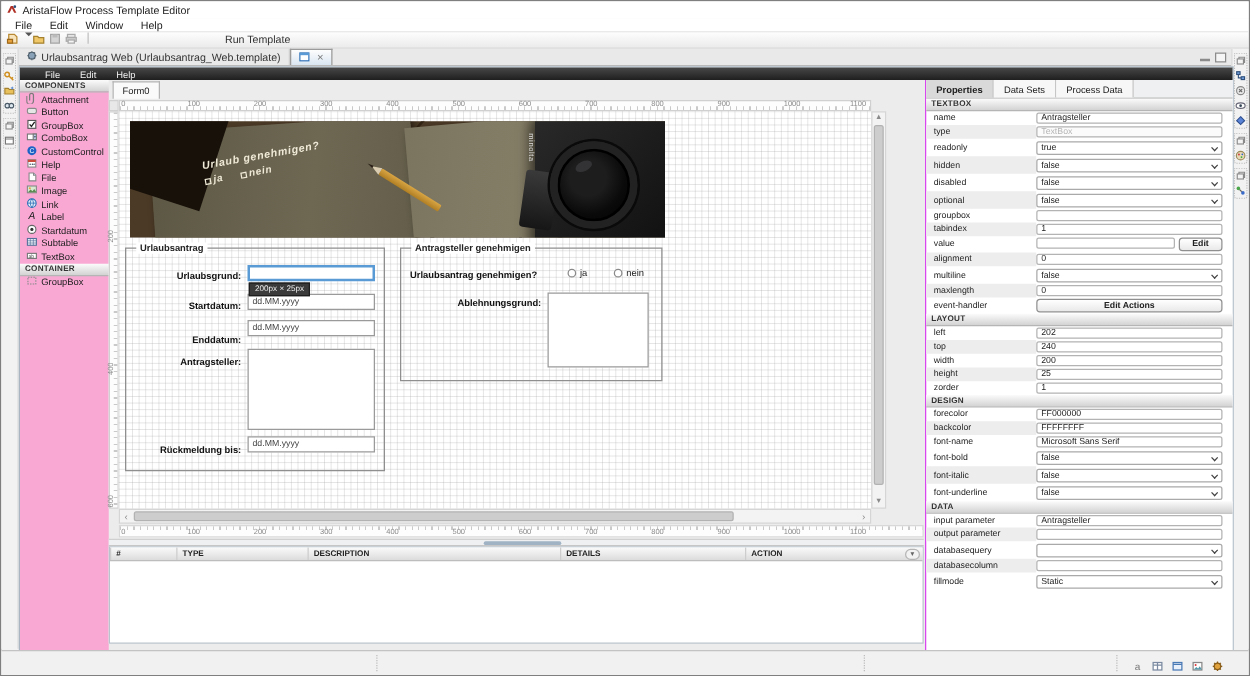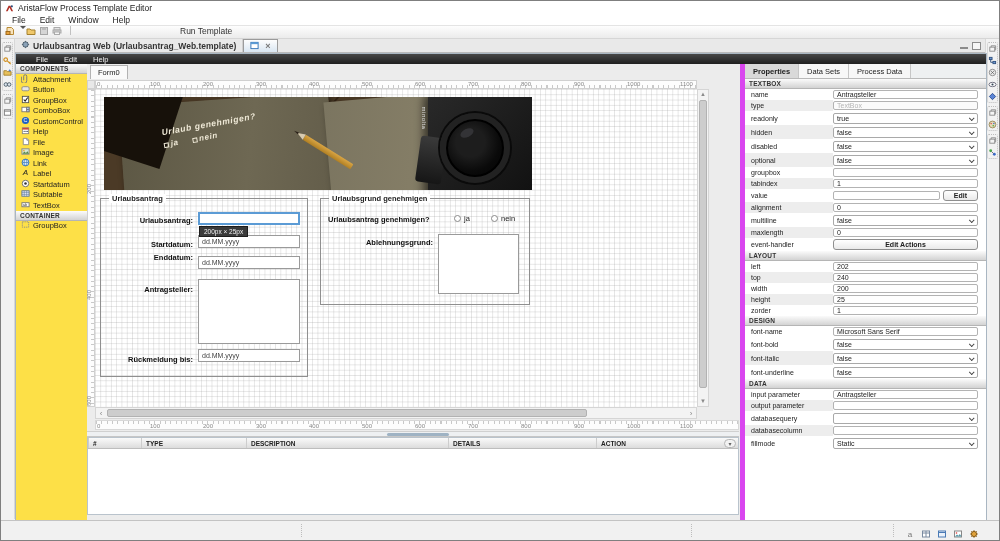--- a/index.html
+++ b/index.html
@@ -11,42 +11,42 @@
   .titlebar .title{font-size:8.5px;color:#222;}
   .menubar{position:absolute;left:0;top:14px;width:100%;height:11px;background:#ffffff;display:flex;align-items:center;padding-left:4px;border-bottom:1px solid #e4e4e4;}
   .menubar .menu-item{font-size:8.5px;color:#222;padding:0 7px;}
   .toolbar{position:absolute;left:0;top:25px;width:100%;height:13px;background:linear-gradient(#fdfdfd,#ebebeb);display:flex;align-items:flex-start;padding-left:4px;border-bottom:1px solid #d6d6d6;}
   .tbtn{display:flex;align-items:center;margin-right:3px;}
   .tsep{width:1px;height:9px;background:#c0c0c0;margin:0 5px;}
   .run-label{font-size:8.5px;color:#333;margin-left:104px;}
   .caret{width:0;height:0;border-left:3px solid transparent;border-right:3px solid transparent;border-top:3px solid #555;margin-left:2px;}
 
   
-  .tabrow{position:absolute;left:14px;top:38px;width:972px;height:14px;background:#e9e9e9;border-bottom:1px solid #b9b9b9;display:flex;align-items:stretch;font-weight:bold;}
+  .tabrow{position:absolute;left:14px;top:38px;width:972px;height:14px;background:#e9e9e9;border-bottom:1px solid #b9b9b9;display:flex;align-items:stretch;}
   .mtab{display:flex;align-items:center;gap:3px;padding:0 6px;font-size:8.5px;color:#333;border-right:1px solid #cfcfcf;}
   .mtab.selected{background:linear-gradient(#fdfdfd,#d9e6f2);border:1px solid #9b9b9b;border-bottom:none;color:#111;}
   .mtab .close-x{color:#777;font-size:9px;margin-left:3px;cursor:pointer;}
   .winctl{margin-left:auto;display:flex;align-items:center;gap:4px;padding-right:6px;}
   .winctl .wc{width:9px;height:8px;border:1px solid #8b8b8b;background:#f5f5f5;}
   .winctl .wc.min{height:3px;margin-top:5px;border-top:2px solid #8b8b8b;background:none;border-left:none;border-right:none;border-bottom:none;width:8px;}
 
   
   .rail{position:absolute;top:38px;width:14px;bottom:21px;background:#f2f2f2;}
   .rail.left{left:0;border-right:1px solid #d8d8d8;}
   .rail.right{right:0;border-left:1px solid #d8d8d8;}
   .rail .group{border:1px dotted #bdbdbd;border-radius:2px;margin:3px 1px;padding:1px 0;display:flex;flex-direction:column;align-items:center;gap:3px;}
   .rail svg{display:block;}
 
   
   .editor{position:absolute;left:14px;top:52px;width:972px;height:468px;background:#ffffff;border:1px solid #a9b6c2;}
   .darkmenu{position:absolute;left:0;top:0;width:100%;height:10px;background:linear-gradient(#474747,#1f1f1f);display:flex;align-items:center;padding-left:12px;}
   .darkmenu .menu-item{color:#f0f0f0;font-size:7.5px;padding:0 8px;}
 
   
-  .components{position:absolute;left:0;top:10px;width:93px;bottom:0;background:#fde047;border-right:1px solid #c2c2c2;}
+  .components{position:absolute;left:0;top:10px;width:93px;bottom:0;background:#f9a8d4;border-right:1px solid #c2c2c2;}
   .sec-hdr{height:10px;background:linear-gradient(#fbfbfb,#d3d3d3);border-bottom:1px solid #b5b5b5;font-size:6.5px;font-weight:bold;color:#333;display:flex;align-items:center;padding-left:4px;letter-spacing:.2px;}
   .comp-item{height:10.5px;display:flex;align-items:center;gap:3px;padding-left:5px;font-size:7.5px;color:#222;}
   .comp-item svg{flex:none;}
 
   
   .center{position:absolute;left:71px;top:10px;right:246px;bottom:0;background:#ececec;}
   .formtab{position:absolute;left:3px;top:1px;height:14px;padding:0 7px;background:#fafafa;border:1px solid #b3b3b3;border-bottom:none;font-size:7.5px;display:flex;align-items:center;color:#222;}
   .ruler-top{position:absolute;left:8px;top:16px;width:602px;height:9px;background:#fdfdfd;border:1px solid #d0d0d0;
     background-image:repeating-linear-gradient(to right,#c9c9c9 0 1px,transparent 1px 5.3px);background-size:100% 3px;background-position:0 100%;background-repeat:no-repeat;}
   .ruler-top .rlab,.ruler-bot .rlab{position:absolute;top:0;font-size:6px;color:#8a8a8a;transform:translateX(1px);}
@@ -99,28 +99,28 @@
   .radio{position:absolute;display:flex;align-items:center;gap:3px;font-size:7.5px;color:#222;}
   .radio .rc{width:7px;height:7px;border:1px solid #8a8a8a;border-radius:50%;background:#fff;}
 
   
   .btable{position:absolute;left:0;top:373px;width:652px;bottom:5px;background:#fff;border:1px solid #b9c3cc;}
   .btable .thead{position:absolute;left:0;top:0;width:100%;height:11px;background:linear-gradient(#fafafa,#dcdcdc);border-bottom:1px solid #bdbdbd;}
   .btable .th{position:absolute;top:0;height:100%;font-size:6.5px;font-weight:bold;color:#222;padding:2px 0 0 4px;border-left:1px solid #cdcdcd;}
   .btable .menu-btn{position:absolute;right:2px;top:1px;width:12px;height:9px;border:1px solid #b5b5b5;border-radius:5px;background:#f2f2f2;font-size:6px;color:#666;text-align:center;line-height:8px;}
 
   
-  .props{position:absolute;right:0;top:10px;width:246px;bottom:0;background:#fff;border-left:5px solid #d946ef;}
+  .props{position:absolute;right:0;top:10px;width:246px;bottom:0;background:#fff;border-left:1px solid #d946ef;}
   .ptabs{height:15px;background:#eef0f1;border-bottom:1px solid #b9b9b9;display:flex;align-items:stretch;}
   .ptab{padding:0 8px;font-size:7.5px;color:#222;display:flex;align-items:center;border-right:1px solid #c6c6c6;background:#f7f7f7;}
   .ptab.selected{background:#d9d9d9;font-weight:bold;}
   .prow{display:flex;align-items:center;width:100%;}
   .prow .plabel{width:88px;flex:none;font-size:7px;color:#222;padding:0 0 0 6px;align-self:stretch;display:flex;align-items:center;}
   .prow.alt .plabel{background:#ededed;}
-  .prow .pctrl{flex:1;display:flex;align-items:center;padding:1px 8px 1px 0;gap:3px;}
+  .prow .pctrl{flex:1;display:flex;padding:1px 8px 1px 0;gap:3px;}
   .pinput{flex:1;height:9px;border:1px solid #b3b3b3;border-radius:2px;font-size:7px;color:#222;padding:0 3px;background:#fff;min-width:0;}
   .pinput:disabled{color:#b5b5b5;background:#fbfbfb;}
   .pselect{flex:1;height:11px;border:1px solid #a9a9a9;border-radius:2px;background:#fff;display:flex;align-items:center;font-size:7px;color:#222;padding:0 3px;position:relative;}
   .pselect .chev{position:absolute;right:4px;top:3px;width:4px;height:4px;border-right:1px solid #444;border-bottom:1px solid #444;transform:rotate(45deg) translateY(-1px);}
   .pbtn{height:11px;border:1px solid #8f8f8f;border-radius:3px;background:linear-gradient(#ffffff,#e9e9e9);font-size:7px;font-weight:bold;color:#222;padding:0 10px;}
   .pbtn.wide{flex:1;}
   .prow.h-input{height:11px;}
   .prow.h-select{height:14px;}
   .prow.h-button{height:13px;}
 
@@ -457,35 +457,35 @@
           </div>
           <div class="pencil"></div>
           <div class="camera"></div>
           <div class="strap"></div>
           <div class="lens"></div>
           <div class="brand">minolta</div>
         </div>
 
         <div class="gbox" style="left:5px;top:109px;width:208px;height:179px;">
           <span class="gtitle">Urlaubsantrag</span>
-          <span class="flabel" style="left:0;top:17px;width:92px;">Urlaubsantrag:</span>
+          <span class="flabel" style="left:0;top:17px;width:92px;">Urlaubsgrund:</span>
           <div class="finput sel" style="left:97px;top:13px;width:102px;height:13px;"></div>
           <div class="ftooltip" style="left:98px;top:27px;">200px × 25px</div>
           <span class="flabel" style="left:0;top:41px;width:92px;">Startdatum:</span>
           <div class="finput" style="left:97px;top:36px;width:102px;height:13px;">dd.MM.yyyy</div>
-          <span class="flabel" style="left:0;top:54px;width:92px;">Enddatum:</span>
+          <span class="flabel" style="left:0;top:68px;width:92px;">Enddatum:</span>
           <div class="finput" style="left:97px;top:57px;width:102px;height:13px;">dd.MM.yyyy</div>
           <span class="flabel" style="left:0;top:86px;width:92px;">Antragsteller:</span>
           <div class="finput" style="left:97px;top:80px;width:102px;height:65px;"></div>
           <span class="flabel" style="left:0;top:156px;width:92px;">Rückmeldung bis:</span>
           <div class="finput" style="left:97px;top:150px;width:102px;height:13px;">dd.MM.yyyy</div>
         </div>
 
         <div class="gbox" style="left:225px;top:109px;width:210px;height:107px;">
-          <span class="gtitle">Urlaubsgrund genehmigen</span>
+          <span class="gtitle">Antragsteller genehmigen</span>
           <span class="flabel" style="left:7px;top:16px;width:110px;text-align:left;">Urlaubsantrag genehmigen?</span>
           <span class="radio" style="left:133px;top:15px;">
               <span class="rc"></span>
               <span>ja</span>
             </span>
           <span class="radio" style="left:170px;top:15px;">
               <span class="rc"></span>
               <span>nein</span>
             </span>
           <span class="flabel" style="left:7px;top:39px;width:105px;">Ablehnungsgrund:</span>
@@ -660,20 +660,32 @@
               <input class="pinput" value="25" style="">
             </div>
           </div>
           <div class="prow h-input">
             <div class="plabel">zorder</div>
             <div class="pctrl">
               <input class="pinput" value="1" style="">
             </div>
           </div>
           <div class="sec-hdr">DESIGN</div>
+          <div class="prow h-input">
+            <div class="plabel">forecolor</div>
+            <div class="pctrl">
+              <input class="pinput" value="FF000000" style="">
+            </div>
+          </div>
+          <div class="prow h-input alt">
+            <div class="plabel">backcolor</div>
+            <div class="pctrl">
+              <input class="pinput" value="FFFFFFFF" style="">
+            </div>
+          </div>
           <div class="prow h-input">
             <div class="plabel">font-name</div>
             <div class="pctrl">
               <input class="pinput" value="Microsoft Sans Serif" style="">
             </div>
           </div>
           <div class="prow h-select">
             <div class="plabel">font-bold</div>
             <div class="pctrl">
               <div class="pselect">

